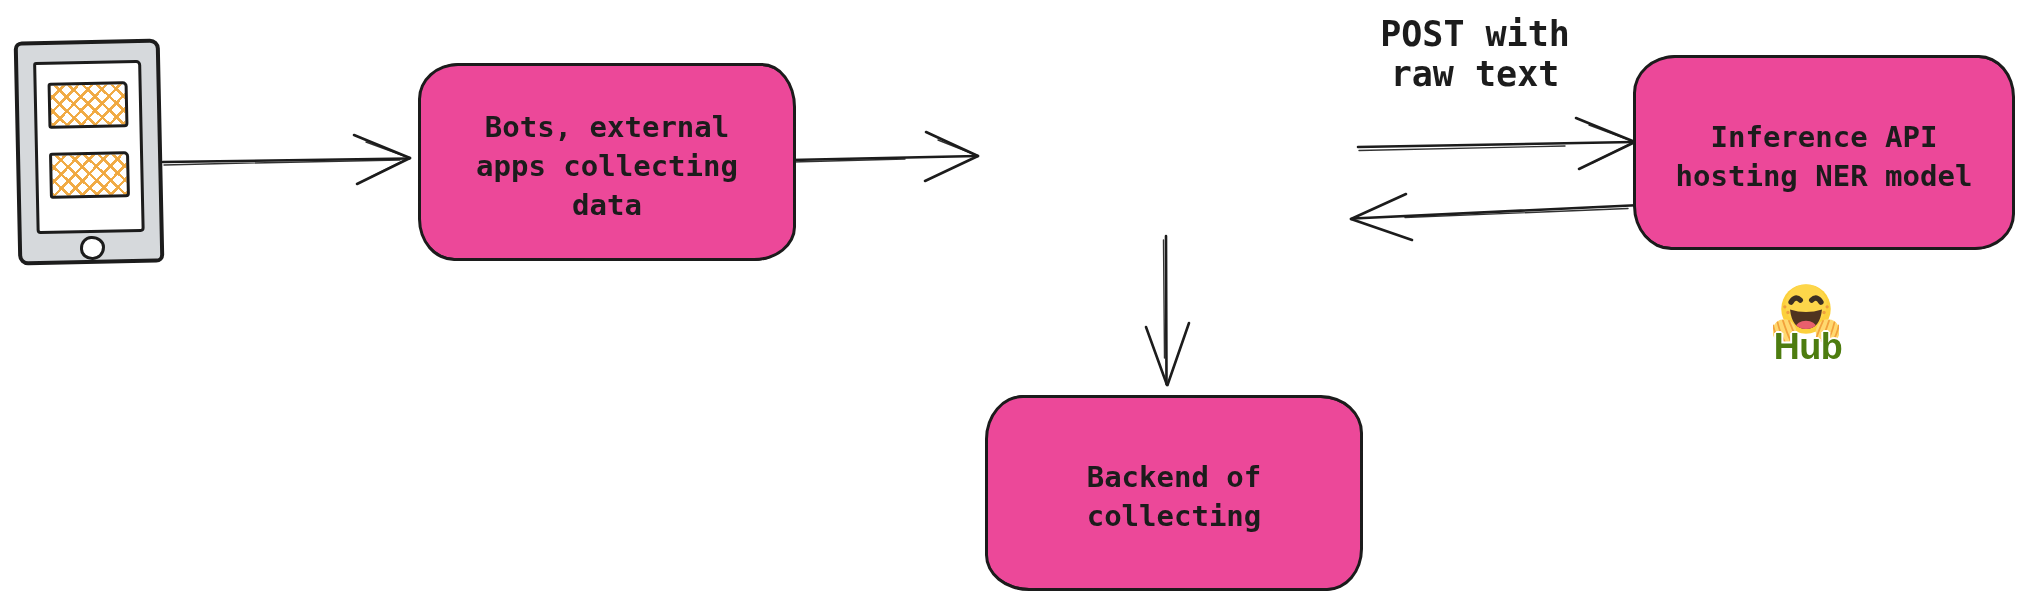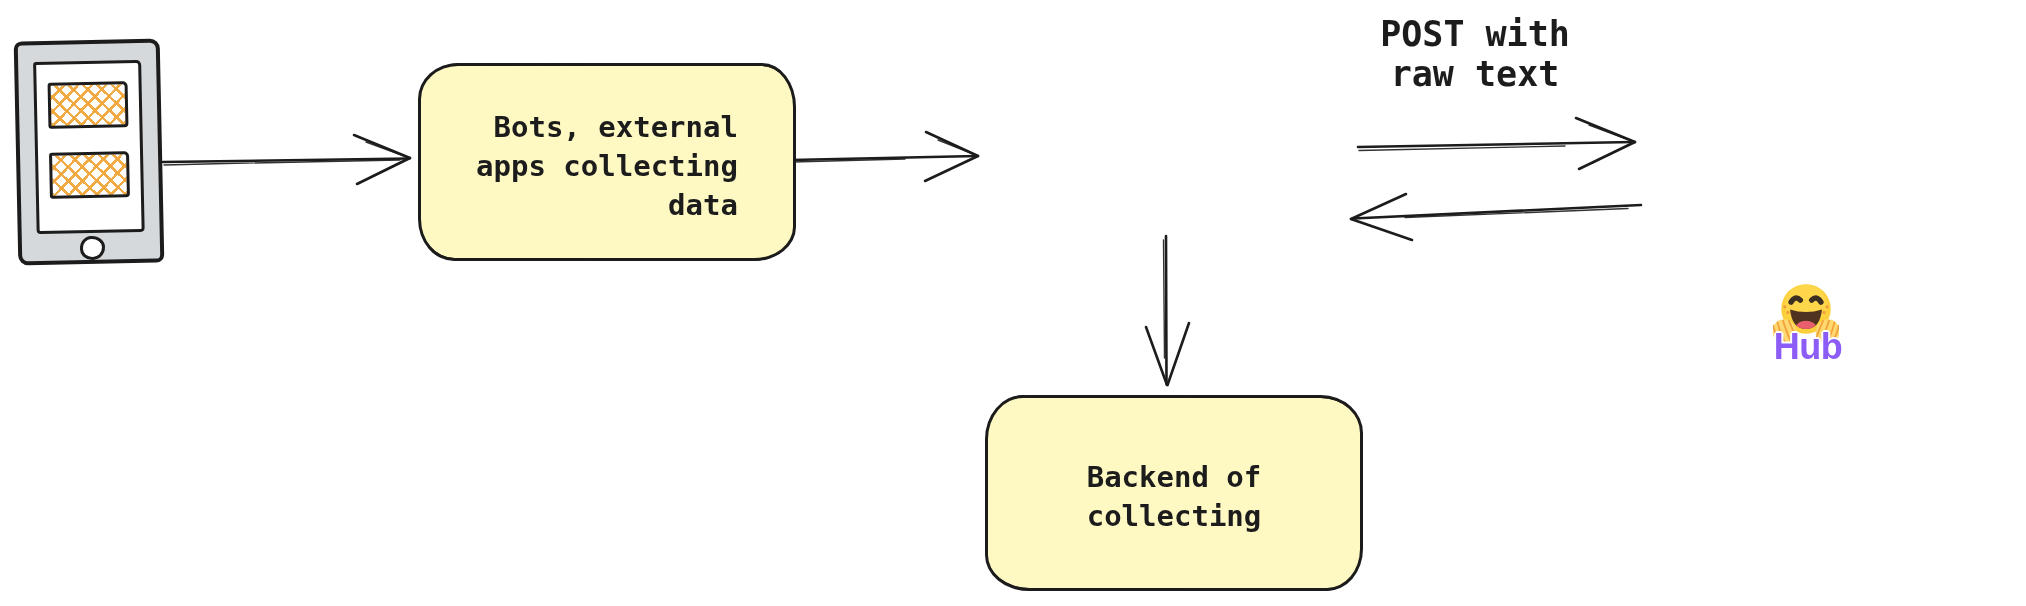--- a/index.html
+++ b/index.html
@@ -13,24 +13,24 @@
   }
   
   .wires{position:absolute;left:0;top:0;z-index:1;pointer-events:none;}
   .wires path{stroke:#1c1c1c;fill:none;stroke-linecap:round;}
   .wires .main{stroke-width:2.6px;}
   .wires .echo{stroke-width:1.4px;opacity:.9;}
 
   
   .node{
     position:absolute;z-index:2;
-    background:#fef9c3;
+    background:#ec4899;
     border:3px solid #1c1c1c;
     display:flex;align-items:center;justify-content:center;
-    text-align:right;
+    text-align:center;
   }
   .node::before{
     content:"";position:absolute;inset:-2px;
     border:1.7px solid #1c1c1c;
     border-radius:inherit;
     transform:rotate(.35deg);
     pointer-events:none;
   }
   .node-label{
     white-space:pre-line;
@@ -89,21 +89,21 @@
     border-radius:46% 54% 50% 50% / 52% 48% 54% 46%;
     box-sizing:border-box;
   }
 
   
   .hf-emoji{position:absolute;left:1773px;top:282px;z-index:2;}
   .hub-label{
     position:absolute;left:1758px;top:326px;width:100px;z-index:3;
     text-align:center;
     font-family:"Liberation Sans", sans-serif;
-    font-weight:700;font-size:36px;letter-spacing:-.5px;color:#8b5cf6;
+    font-weight:700;font-size:36px;letter-spacing:-.5px;color:#4d7c0f;
     text-shadow:-2px 0 0 #fff,2px 0 0 #fff,0 -2px 0 #fff,0 2px 0 #fff,
                 -1px -1px 0 #fff,1px 1px 0 #fff,-1px 1px 0 #fff,1px -1px 0 #fff;
   }
 </style>
 </head>
 <body>
 
 <div class="stage">
 
   <svg class="wires" width="2026" height="606" viewBox="0 0 2026 606" aria-hidden="true">
@@ -157,20 +157,24 @@
     <div class="homebtn"></div>
   </div>
 
   <div class="node" id="n-bots">
     <div class="node-label">Bots, external
 apps collecting
 data</div>
   </div>
 
 
+  <div class="node" id="n-inference">
+    <div class="node-label">Inference API
+hosting NER model</div>
+  </div>
 
   <div class="node" id="n-backend">
     <div class="node-label">Backend of
 collecting</div>
   </div>
 
   <div class="edge-label" id="lbl-post">POST with
 raw text</div>
 
   <svg class="hf-emoji" width="66" height="62" viewBox="0 0 64 60" aria-hidden="true">

